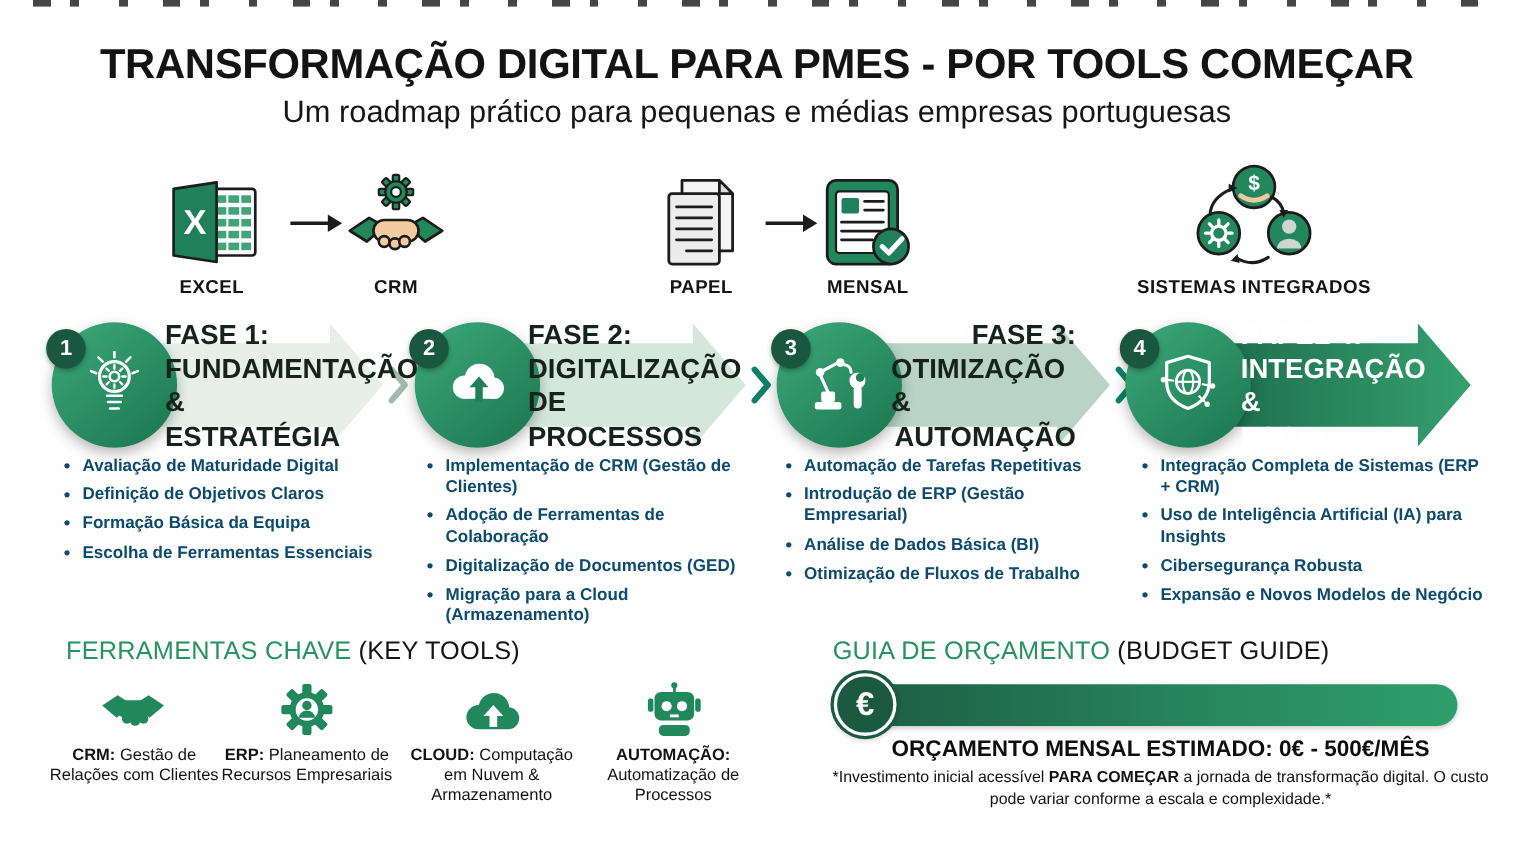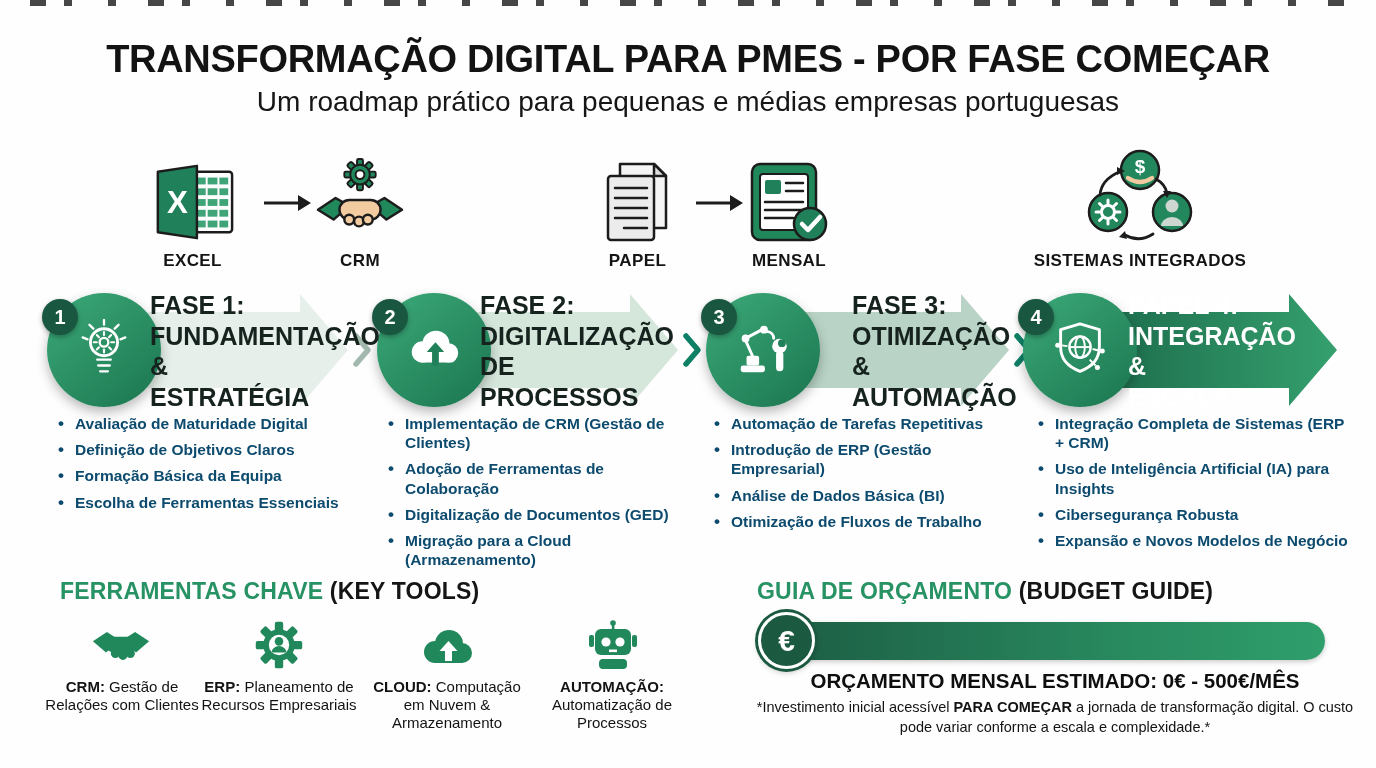--- a/index.html
+++ b/index.html
@@ -36,21 +36,21 @@
   .phase-text.light { color:#ffffff; }
   .phase-sep { position:absolute; top:332px; width:20px; height:36px; }
 
   
   .bullets { position:absolute; top:414px; list-style:none; }
   .bullets li { position:relative; padding-left:17px; margin-bottom:7px;
     font-size:15.5px; font-weight:700; line-height:1.24; color:#0c4a6e; }
   .bullets li::before { content:"•"; position:absolute; left:0; top:-1px; font-size:17px; }
 
   
-  .section-heading { position:absolute; top:578px; font-size:23px; font-weight:700; letter-spacing:.2px; }
+  .section-heading { position:absolute; top:578px; font-size:23px; font-weight:400; letter-spacing:.2px; }
   .section-heading .green { color:#279263; }
   .section-heading .black { color:#151515; }
 
   
   .tool-icon { position:absolute; top:620px; width:60px; height:52px; }
   .tool-label { position:absolute; top:678px; text-align:center; font-size:15px;
     line-height:1.2; color:#131313; font-weight:400; }
   .tool-label b { font-weight:700; }
 
   
@@ -67,21 +67,21 @@
     font-size:14.5px; line-height:1.35; color:#131313; }
   .budget-note b { font-weight:700; }
 </style>
 </head>
 <body>
 
 <div id="canvas">
 
   <div class="top-remnant"></div>
 
-  <div class="title">TRANSFORMAÇÃO DIGITAL PARA PMES - POR FASE COMEÇAR</div>
+  <div class="title">TRANSFORMAÇÃO DIGITAL PARA PMES - POR TOOLS COMEÇAR</div>
   <div class="subtitle">Um roadmap prático para pequenas e médias empresas portuguesas</div>
 
   <svg class="icon-abs" style="left:150px; top:162px;" width="86" height="80" viewBox="0 0 88 78">
     <rect x="40" y="8" width="44" height="62" rx="3" fill="#ffffff" stroke="#1c1c1c" stroke-width="2.5"></rect>
     <g fill="#3fa579">
       <rect x="47" y="14" width="10" height="7"></rect>
         <rect x="59" y="14" width="10" height="7"></rect>
         <rect x="71" y="14" width="9" height="7"></rect>
       <rect x="47" y="25" width="10" height="7"></rect>
         <rect x="59" y="25" width="10" height="7"></rect>
@@ -299,21 +299,21 @@
   <div class="phase-text" style="left:150px; width:168px;">
     <span style="display: block;">FASE 1:</span>
       <span style="display: block;">FUNDAMENTAÇÃO</span>
       <span style="display: block;">&amp; ESTRATÉGIA</span>
   </div>
   <div class="phase-text" style="left:480px; width:168px;">
     <span style="display: block;">FASE 2:</span>
       <span style="display: block;">DIGITALIZAÇÃO</span>
       <span style="display: block;">DE PROCESSOS</span>
   </div>
-  <div class="phase-text" style="left:852px; width:168px;">
+  <div class="phase-text" style="left:810px; width:168px;align-items:flex-end;">
     <span style="display: block;">FASE 3:</span>
       <span style="display: block;">OTIMIZAÇÃO &amp;</span>
       <span style="display: block;">AUTOMAÇÃO</span>
   </div>
   <div class="phase-text light" style="left:1128px; width:170px;">
     <span style="display: block;">PAPEL 4:</span>
       <span style="display: block;">INTEGRAÇÃO &amp;</span>
       <span style="display: block;">ESCALA</span>
   </div>
 

